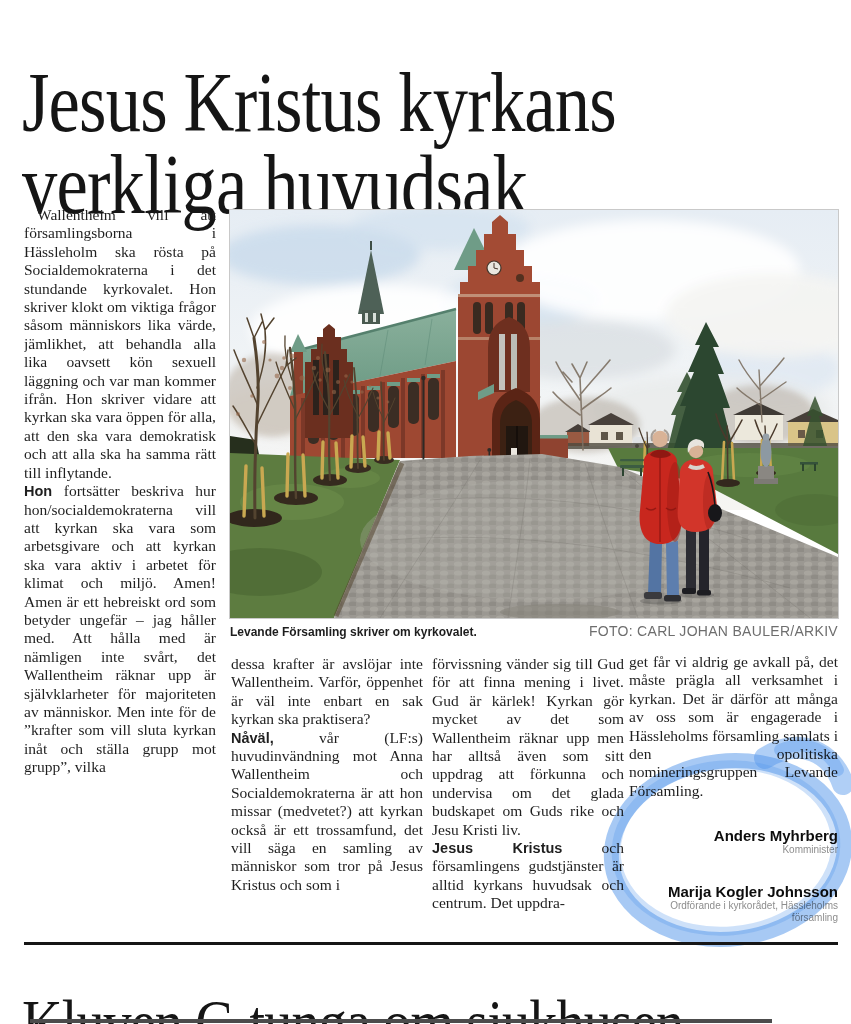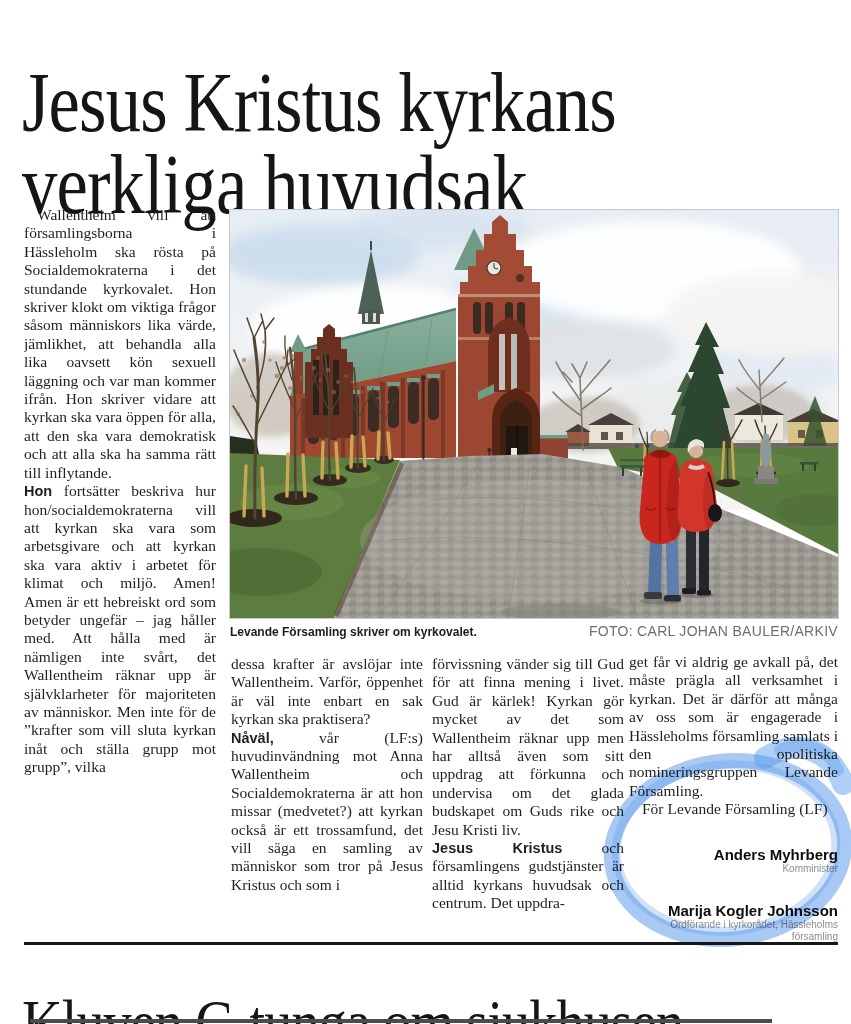--- a/index.html
+++ b/index.html
@@ -376,21 +376,20 @@
     <p class="gap"><span class="lead">Jesus Kristus</span><span> och församlingens gudstjänster är alltid kyrkans huvudsak och centrum. Det uppdra-</span></p>
   </div>
 
   <div class="bodycol" id="col2">
     <p>dessa krafter är avslöjar inte Wallentheim. Varför, öppenhet är väl inte enbart en sak kyrkan ska praktisera?</p>
     <p class="gap"><span class="lead">Nåväl,</span><span> vår (LF:s) huvudinvändning mot Anna Wallentheim och Socialdemokraterna är att hon missar (medvetet?) att kyrkan också är ett trossamfund, det vill säga en samling av människor som tror på Jesus Kristus och som i</span></p>
   </div>
 
   <div class="bodycol" id="col4">
     <p>get får vi aldrig ge avkall på, det måste prägla all verksamhet i kyrkan. Det är därför att många av oss som är engagerade i Hässleholms församling samlats i den opolitiska nomineringsgruppen Levande Församling.</p>
-    <p class="indent">För Levande Församling (LF)</p>
     <div>
       <div class="sig-name">Anders Myhrberg</div>
       <div class="sig-title">Komminister</div>
       <div class="sig-name">Marija Kogler Johnsson</div>
       <div class="sig-title">Ordförande i kyrkorådet, Hässleholms församling</div>
     </div>
   </div>
 
   <svg class="annotation" width="271" height="238" viewBox="0 0 271 238" xmlns="http://www.w3.org/2000/svg">
     <g fill="none" stroke="#4f94ea" stroke-linecap="round">

